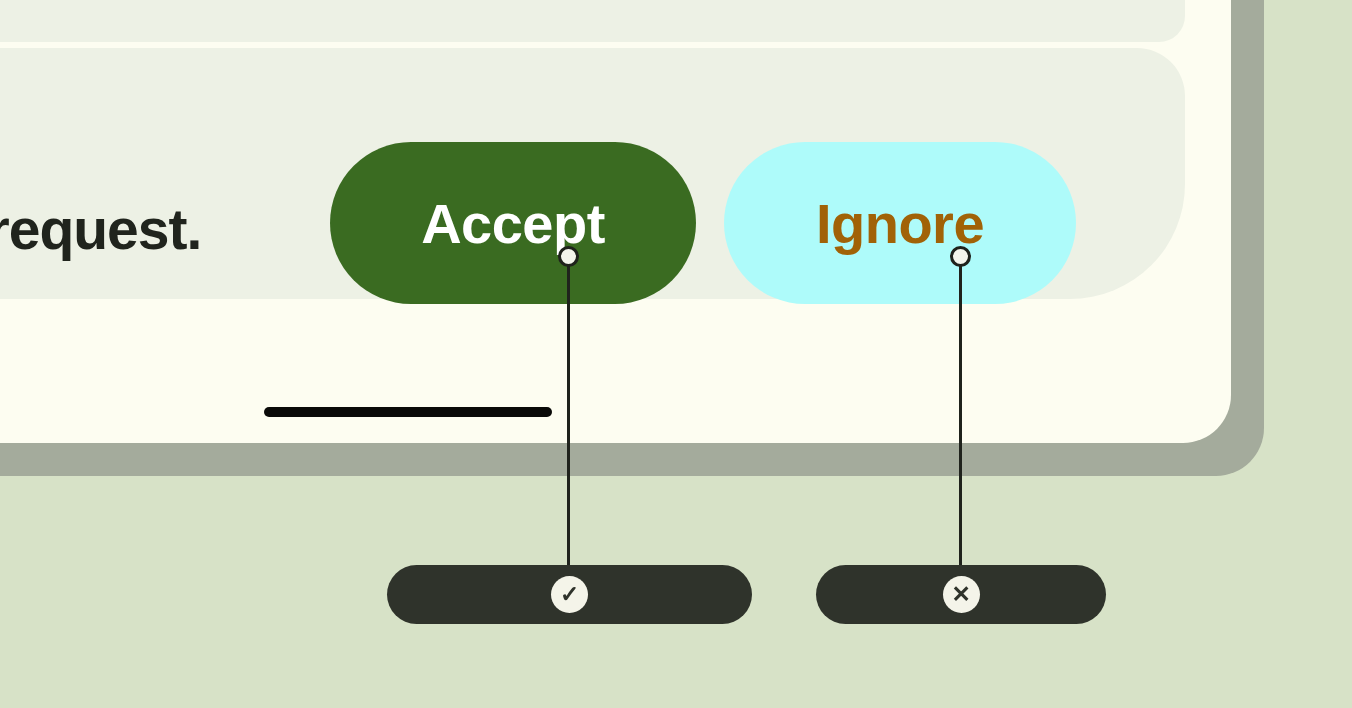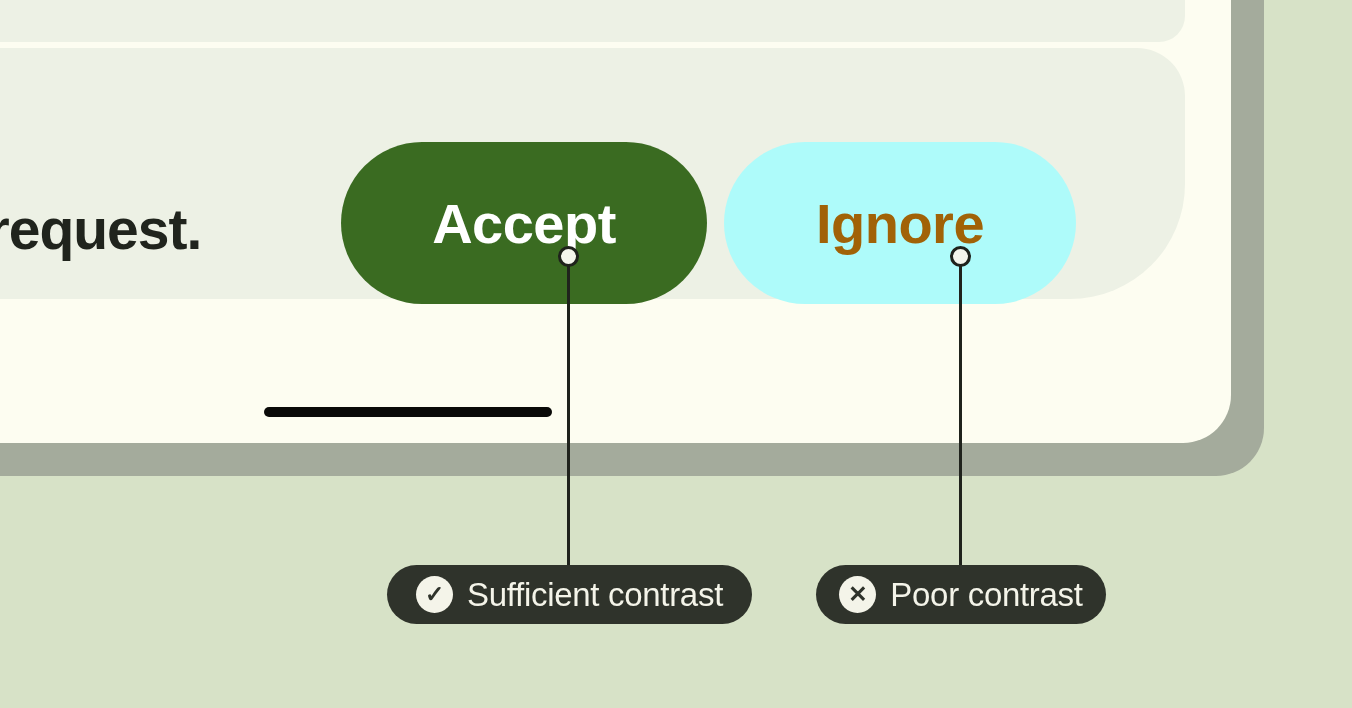--- a/index.html
+++ b/index.html
@@ -75,21 +75,21 @@
     justify-content: center;
     font-family: "Liberation Sans", sans-serif;
     font-size: 56px;
     font-weight: 700;
     letter-spacing: -0.5px;
     cursor: pointer;
     z-index: 3;
     padding: 0;
   }
   .btn-accept {
-    left: 401px;
+    left: 390px;
     width: 366px;
     background: #3a6b21;
     color: #ffffff;
   }
   .btn-ignore {
     left: 784px;
     width: 352px;
     background: #aefbfa;
     color: #a16207;
   }
@@ -184,21 +184,19 @@
   <div class="home-bar"></div>
 
   <div class="connector-line line-1"></div>
   <div class="connector-dot dot-1"></div>
 
   <div class="connector-line line-2"></div>
   <div class="connector-dot dot-2"></div>
 
   <div class="badge badge-1">
     <span class="badge-icon">✓</span>
-    <span>Sufficient contrast</span>
   </div>
 
   <div class="badge badge-2">
     <span class="badge-icon">✕</span>
-    <span>Poor contrast</span>
   </div>
 
 </div>
 
 </body></html>

